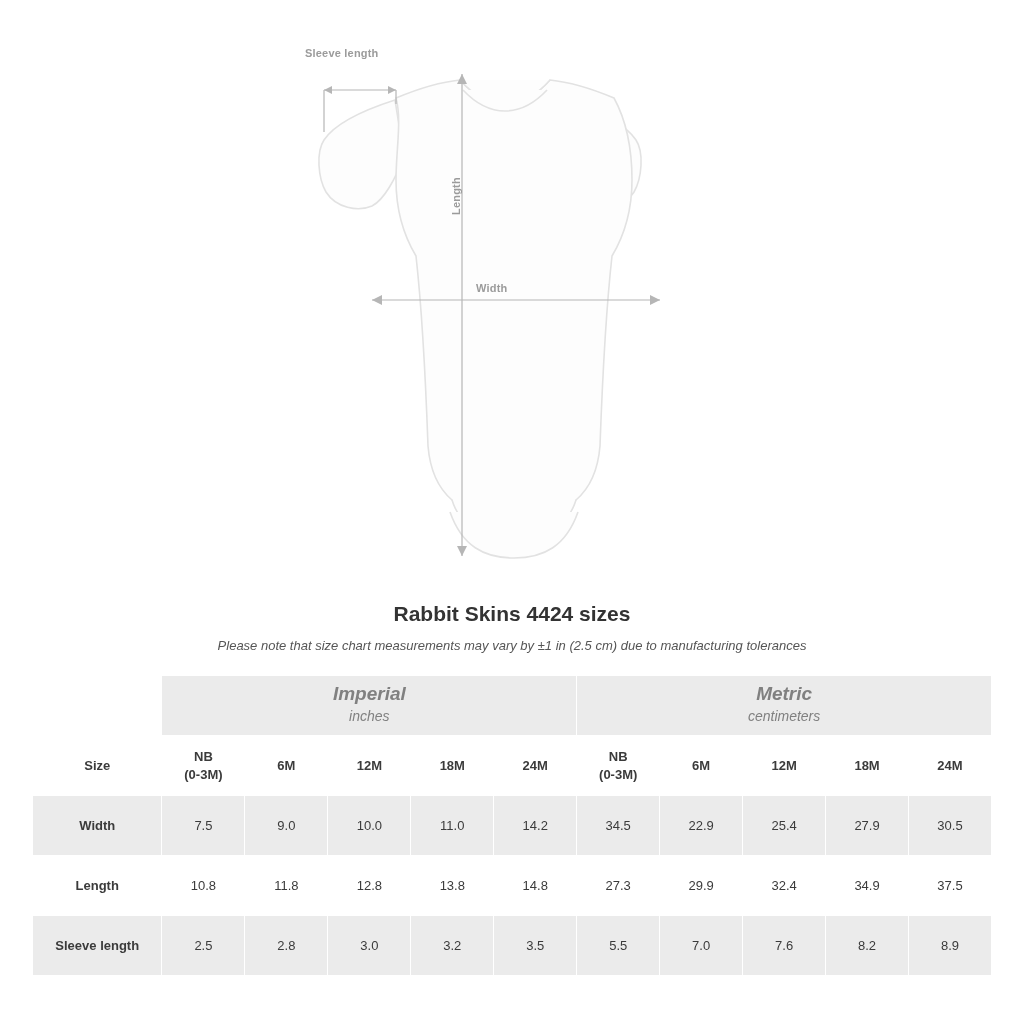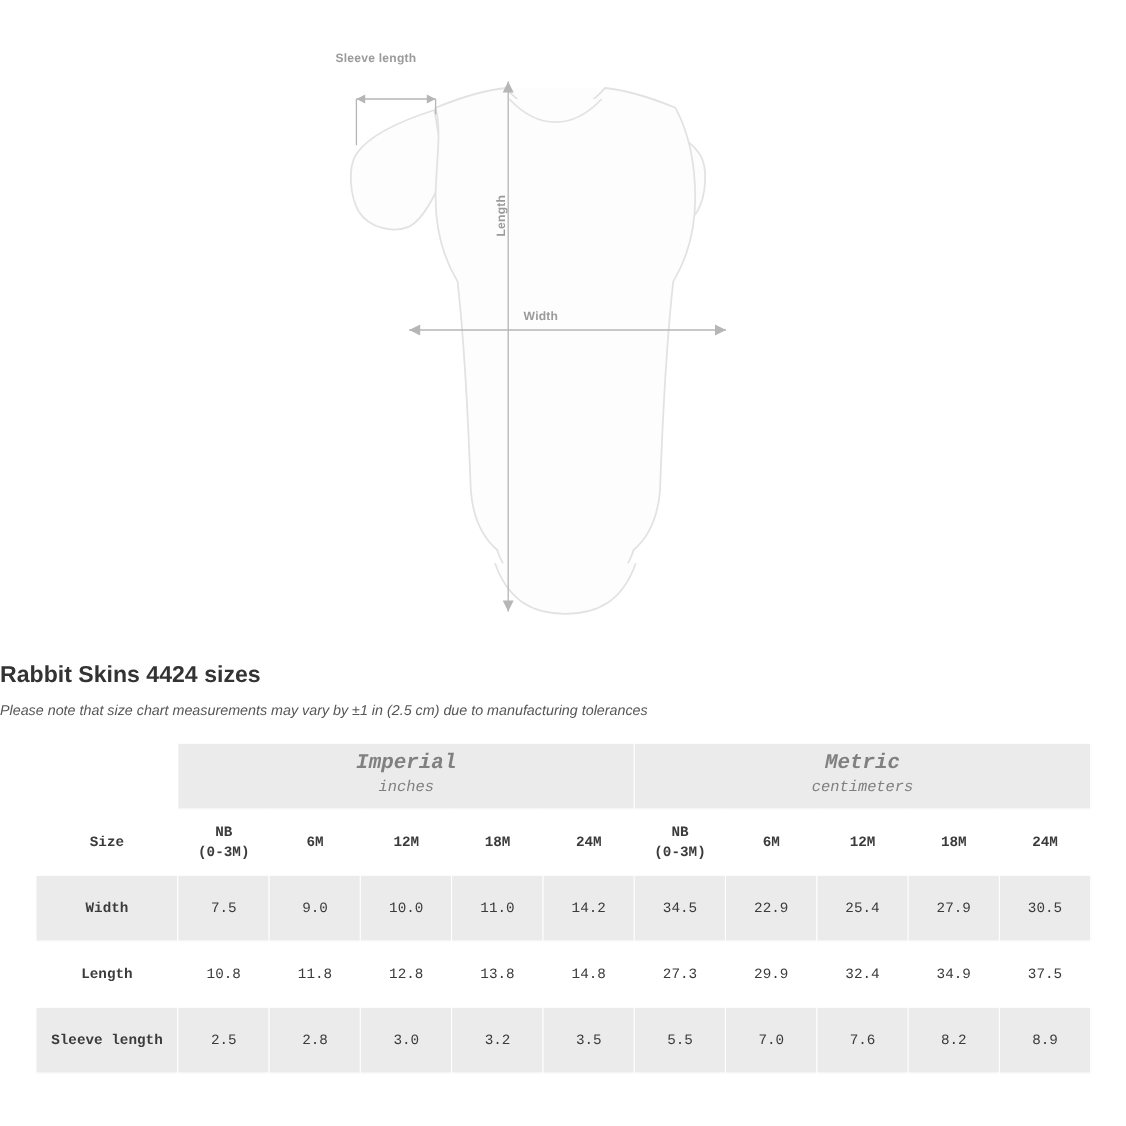--- a/index.html
+++ b/index.html
@@ -57,20 +57,21 @@
   }
   .annot-label.length {
     left: 450px;
     top: 215px;
     transform: rotate(-90deg);
     transform-origin: left top;
   }
 
   
   .title-block {
+    text-align: center;
     margin-top: 22px;
   }
   .chart-title {
     font-size: 21px;
     font-weight: bold;
     color: #333333;
     margin: 0;
   }
   .chart-note {
     font-size: 13px;
@@ -81,21 +82,20 @@
 
   
   .table-wrap {
     margin: 22px auto 0 auto;
     width: 960px;
   }
   table.size-chart {
     border-collapse: collapse;
     width: 100%;
     table-layout: fixed;
-    font-family: Liberation Mono, monospace;
   }
   table.size-chart td,
   table.size-chart th {
     border: 1px solid #ffffff;
     text-align: center;
     vertical-align: middle;
     font-size: 13px;
     color: #3b3b3b;
     padding: 0;
     height: 59px;

